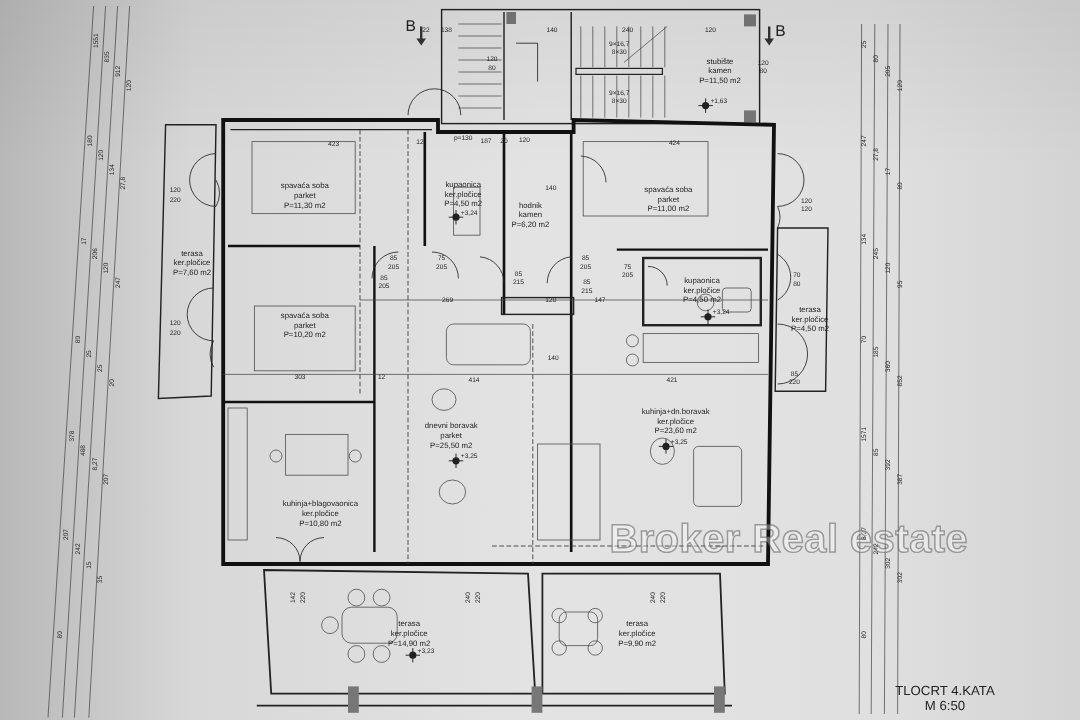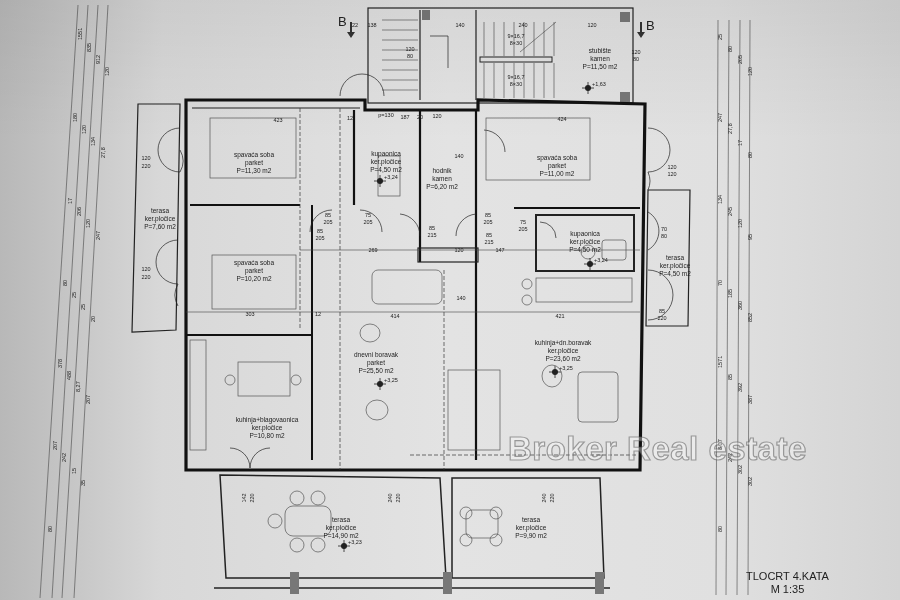--- a/index.html
+++ b/index.html
@@ -412,16 +412,16 @@
         <text x="742" y="474" class="dimv" transform="rotate(-90 742 474)">302</text>
         <text x="752" y="486" class="dimv" transform="rotate(-90 752 486)">302</text>
         <text x="722" y="532" class="dimv" transform="rotate(-90 722 532)">80</text>
       </g>
     </svg>
 
 <div id="watermark">Broker Real estate</div>
 
 <div id="title-block">
   <div>TLOCRT 4.KATA</div>
-  <div>M 1:35</div>
+  <div>M 6:50</div>
 </div>
 
 </div>
 
 </body></html>

